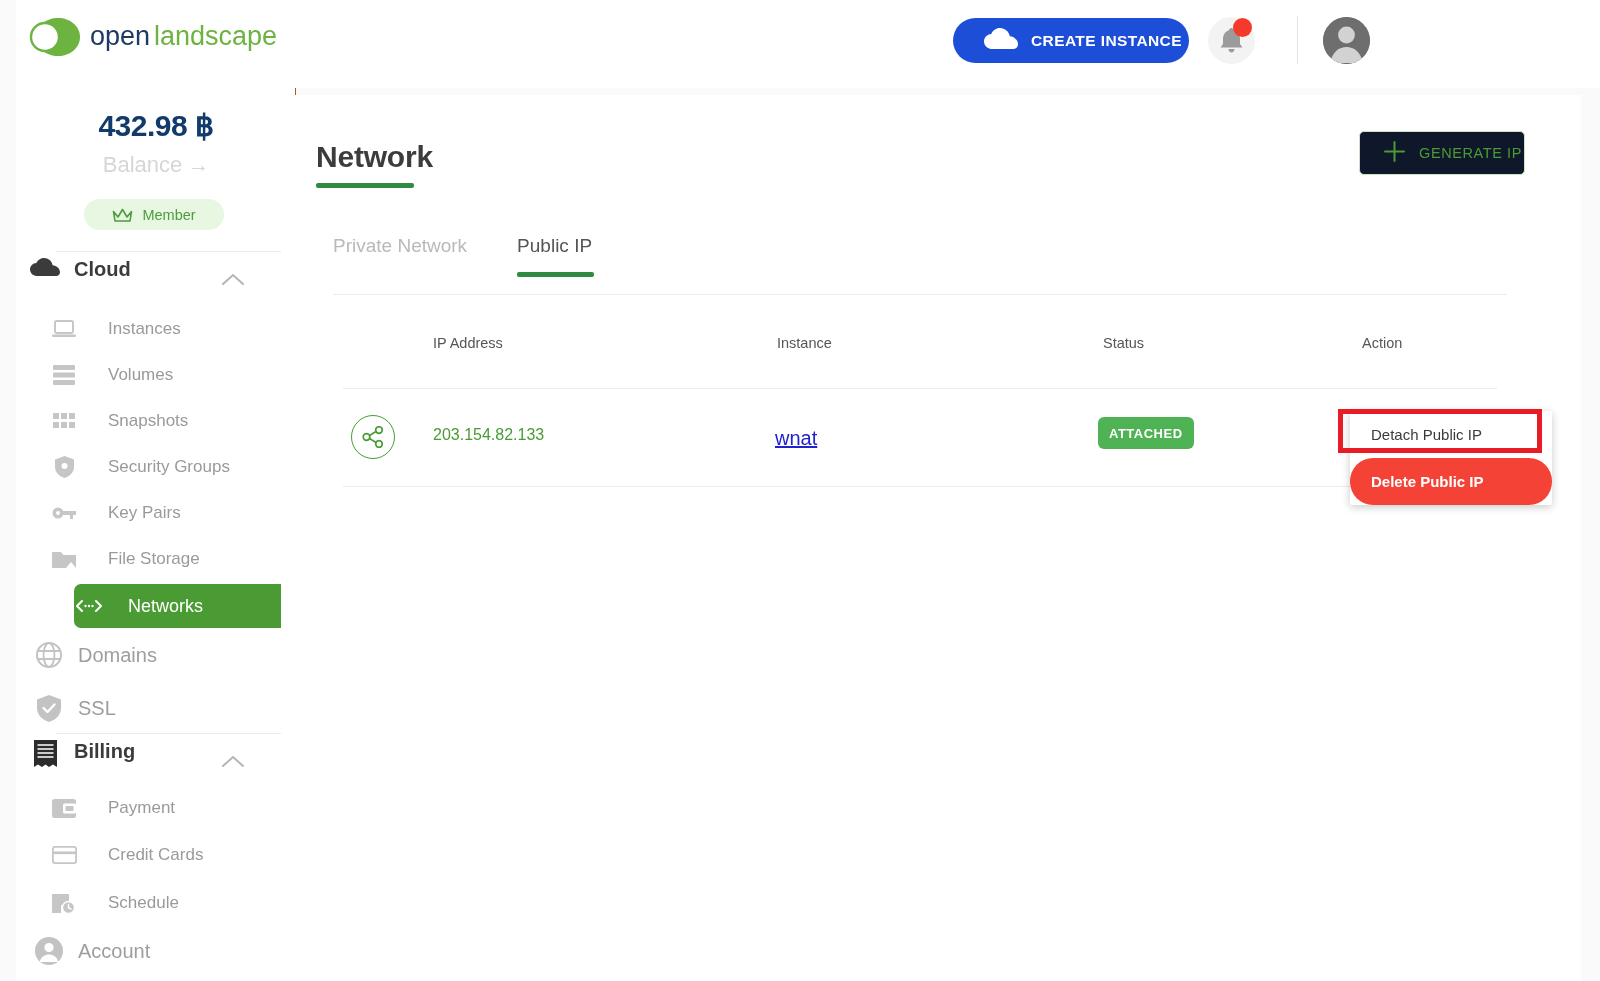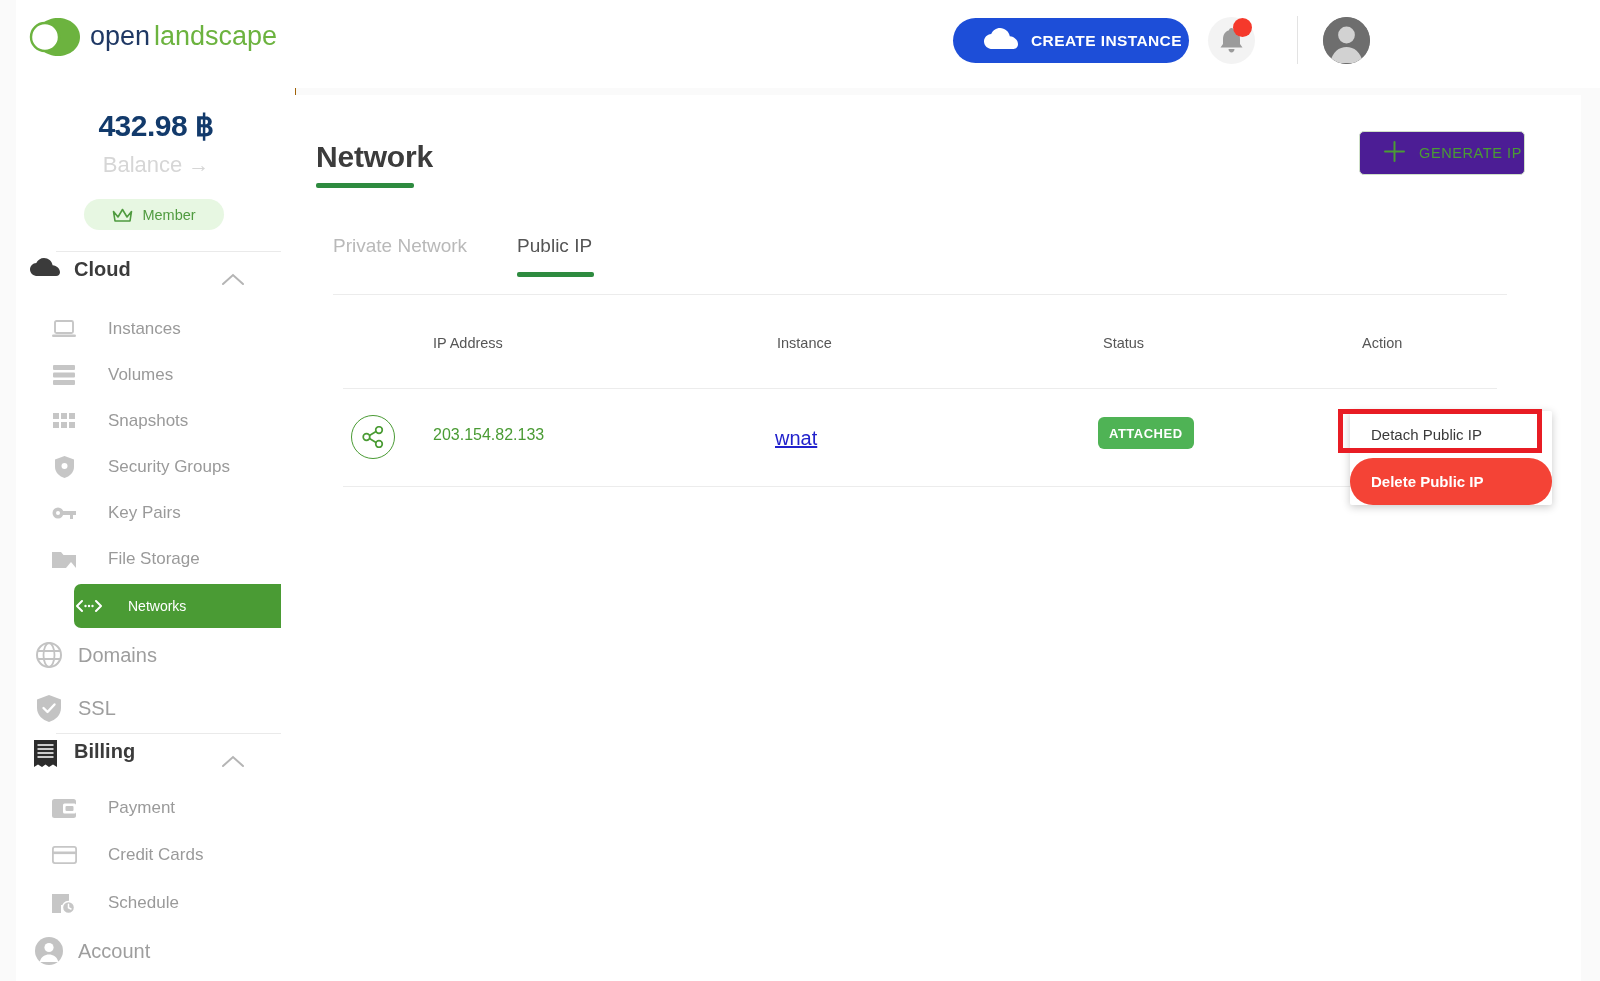--- a/index.html
+++ b/index.html
@@ -70,21 +70,21 @@
   .nav-item .nlabel { font-size: 17px; color: #9a9a9a; }
 
   .nav-item.top .nicon { width: 58px; color: #c3c3c3; }
   .nav-item.top .nlabel { font-size: 20px; color: #9e9e9e; }
 
   .nav-item.active {
     left: 58px; width: 222px; height: 44px;
     background: #4a9b34; border-radius: 7px 0 0 7px;
   }
   .nav-item.active .nicon { width: 30px; color: #ffffff; }
-  .nav-item.active .nlabel { font-size: 14px; color: #ffffff; margin-left: 24px; }
+  .nav-item.active .nlabel { font-size: 18px; color: #ffffff; margin-left: 24px; }
 
   
   .topbar {
     position: absolute; left: 280px; top: 0; width: 1320px; height: 88px;
     background: #ffffff;
   }
   .create-btn {
     position: absolute; left: 673px; top: 18px;
     width: 236px; height: 45px; border-radius: 23px;
     background: #1d4ed8; border: none; cursor: pointer;
@@ -120,21 +120,21 @@
     position: absolute; left: 35px; top: 45px;
     font-size: 30px; color: #3c3c3c; letter-spacing: -0.2px;
   }
   .title-rule {
     position: absolute; left: 35px; top: 88px;
     width: 98px; height: 5px; background: #2e8b3f; border-radius: 2px;
   }
   .gen-btn {
     position: absolute; left: 1078px; top: 36px;
     width: 166px; height: 44px;
-    background: #4c1d95; border: 1px solid #cfe0c8; border-radius: 5px;
+    background: #0f172a; border: 1px solid #cfe0c8; border-radius: 5px;
     display: flex; align-items: center; gap: 14px; padding-left: 24px;
     cursor: pointer;
   }
   .gen-btn .lbl { color: #4a9b34; font-size: 14.5px; letter-spacing: 0.6px; }
 
   .tabs { position: absolute; left: 52px; top: 140px; display: flex; gap: 50px; }
   .tab { position: relative; font-size: 19px; padding-bottom: 20px; cursor: pointer; }
   .tab.inactive { color: #b9b9b9; }
   .tab.active { color: #555555; }
   .tab.active::after {

